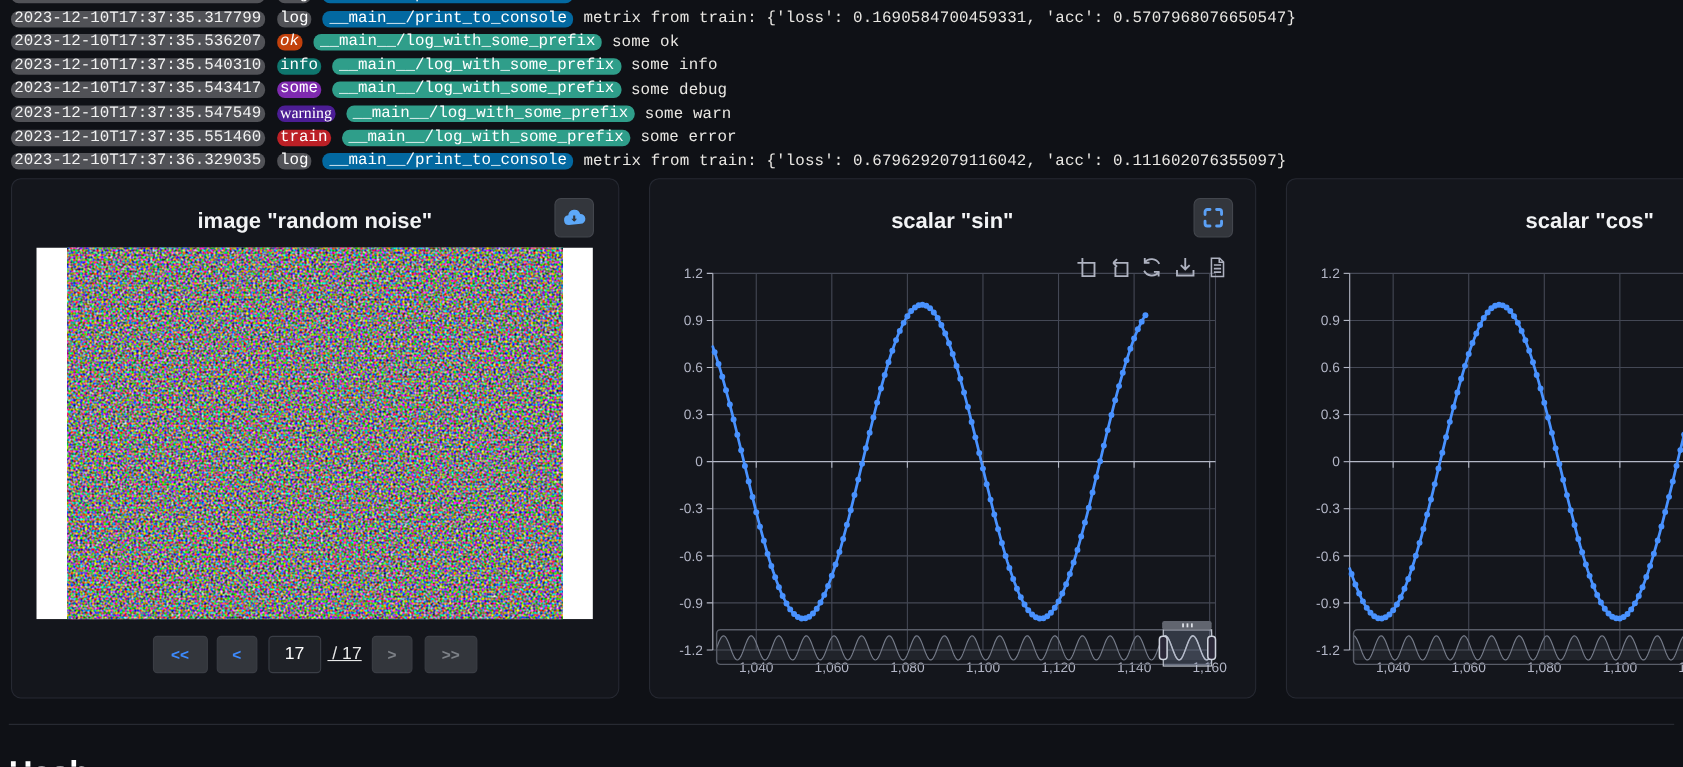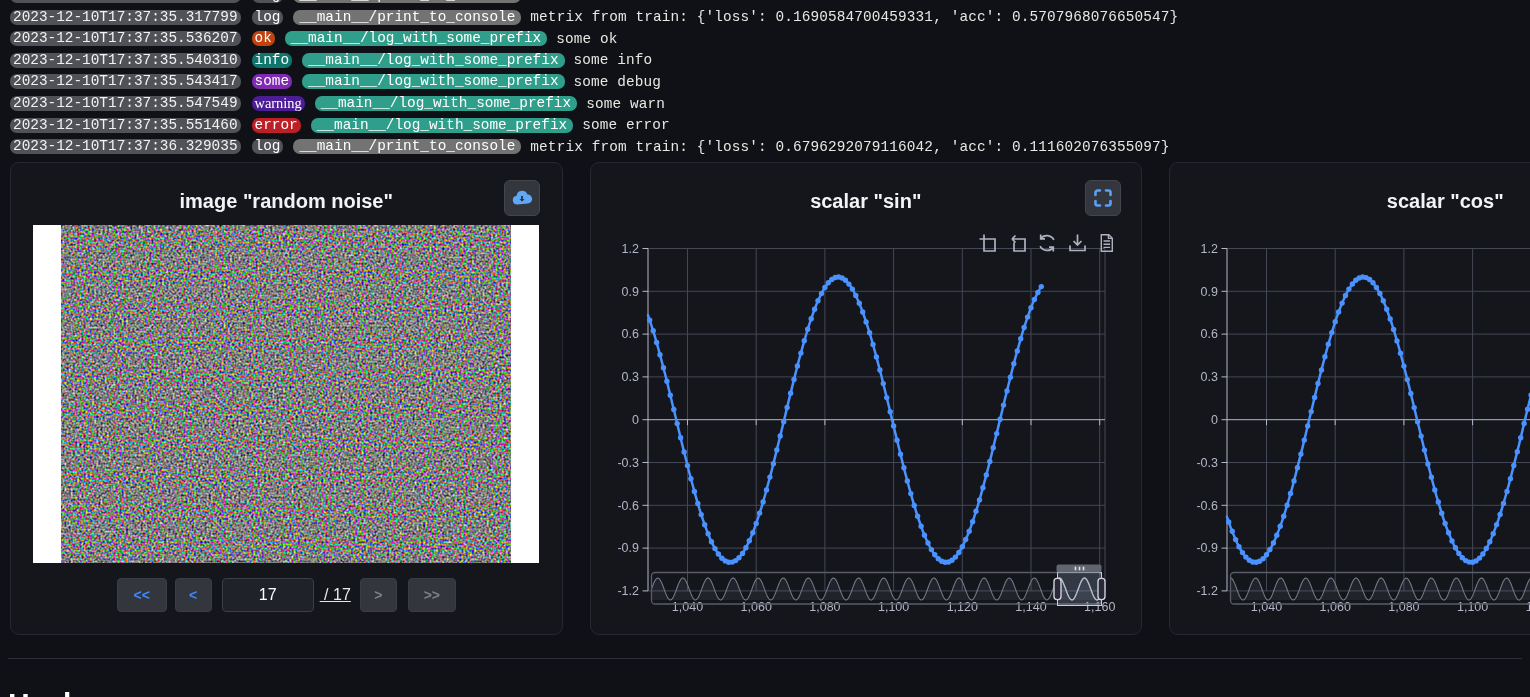--- a/index.html
+++ b/index.html
@@ -5,56 +5,56 @@
   font-family:"Liberation Sans",sans-serif; }
 #console { position:absolute; left:0; top:-15.4px; width:1530px; font-family:"Liberation Mono",monospace;
   font-size:14.4px; color:#e9e7e3; }
 .lrow { height:21.63px; display:flex; align-items:center; white-space:pre; }
 .pill { display:inline-block; height:15px; line-height:15px; border-radius:7px; color:#fff; }
 .ts { background:#515257; margin-left:10px; padding:0 3px; color:#f2f2f2; }
 .lv { margin-left:11px; padding:0 3px; }
 .src { margin-left:10px; padding:0 6px; }
 .msg { margin-left:9px; letter-spacing:0.12px; }
 .lv-log { background:#515257; }
-.lv-ok { background:#c2410c; }
+.lv-ok { background:#c2410c;font-style:italic; }
 .lv-info { background:#0f766e; }
 .lv-debug { background:#7f2ab0; }
 .lv-warn { background:#4c1d95;font-family:Liberation Serif, serif; }
 .lv-error { background:#bc2026; }
 .src-teal { background:#2f9e8a; }
-.src-olive { background:#737373; }
+.src-olive { background:#0369a1; }
 .card { position:absolute; top:162px; width:552.5px; height:472.5px; background:#14161c;
   border:1px solid #262932; border-radius:9px; }
 .ctitle { position:absolute; top:26.5px; left:0; width:100%; text-align:center; color:#f2f3f5;
   font-size:20px; font-weight:bold; }
 .cbtn { position:absolute; top:17px; width:36px; height:36px; background:#33363c; border:1px solid #43464d;
   border-radius:6px; display:flex; align-items:center; justify-content:center; }
 .imgframe { position:absolute; left:22px; top:62.3px; width:506px; height:338px; }
 .pager { position:absolute; left:0; top:414.7px; width:100%; height:34.3px; display:flex;
   justify-content:center; align-items:center; }
 .pbtn { height:34.3px; background:#33363c; border-radius:4px; border:1px solid #3a3d44;
   font-size:14px; font-weight:bold; display:flex; align-items:center; justify-content:center; }
 .pblue { color:#3d8bff; }
 .pgray { color:#7d8187; }
-.pinput { width:92px; height:34.3px; background:#1f2228; border:1px solid #3a3e46; border-radius:4px;
+.pinput { width:48px; height:34.3px; background:#1f2228; border:1px solid #3a3e46; border-radius:4px;
   color:#fff; font-size:16px; display:flex; align-items:center; justify-content:center; }
 .ptotal { color:#e8e8e8; font-size:16px; }
 .chart { position:absolute; left:0; top:0; }
 #divider { position:absolute; left:8px; top:658px; width:1514px; height:0; border-top:1px solid #2b2e36; }
 #hash { position:absolute; left:8px; top:686.5px; color:#fff; font-size:30px; font-weight:bold; }
 </style></head>
 <body>
 <div id="console">
     <div class="lrow"><span class="pill ts">2023-12-10T17:37:35.311111</span><span class="pill lv lv-log">log</span><span class="pill src src-olive">__main__/print_to_console</span><span class="msg">metrix from train</span></div>
     <div class="lrow"><span class="pill ts">2023-12-10T17:37:35.317799</span><span class="pill lv lv-log">log</span><span class="pill src src-olive">__main__/print_to_console</span><span class="msg">metrix from train: {'loss': 0.1690584700459331, 'acc': 0.5707968076650547}</span></div>
     <div class="lrow"><span class="pill ts">2023-12-10T17:37:35.536207</span><span class="pill lv lv-ok">ok</span><span class="pill src src-teal">__main__/log_with_some_prefix</span><span class="msg">some ok</span></div>
     <div class="lrow"><span class="pill ts">2023-12-10T17:37:35.540310</span><span class="pill lv lv-info">info</span><span class="pill src src-teal">__main__/log_with_some_prefix</span><span class="msg">some info</span></div>
     <div class="lrow"><span class="pill ts">2023-12-10T17:37:35.543417</span><span class="pill lv lv-debug">some</span><span class="pill src src-teal">__main__/log_with_some_prefix</span><span class="msg">some debug</span></div>
     <div class="lrow"><span class="pill ts">2023-12-10T17:37:35.547549</span><span class="pill lv lv-warn">warning</span><span class="pill src src-teal">__main__/log_with_some_prefix</span><span class="msg">some warn</span></div>
-    <div class="lrow"><span class="pill ts">2023-12-10T17:37:35.551460</span><span class="pill lv lv-error">error</span><span class="pill src src-teal">__main__/log_with_some_prefix</span><span class="msg">some error</span></div>
+    <div class="lrow"><span class="pill ts">2023-12-10T17:37:35.551460</span><span class="pill lv lv-error">train</span><span class="pill src src-teal">__main__/log_with_some_prefix</span><span class="msg">some error</span></div>
     <div class="lrow"><span class="pill ts">2023-12-10T17:37:36.329035</span><span class="pill lv lv-log">log</span><span class="pill src src-olive">__main__/print_to_console</span><span class="msg">metrix from train: {'loss': 0.6796292079116042, 'acc': 0.111602076355097}</span></div>
   </div>
 <div class="card" style="left:10px;">
   <div class="ctitle">image "random noise"</div>
   <div class="cbtn" style="left:493px;">
       <svg width="24" height="24" viewBox="0 0 24 24">
         <path d="M7.2,18.5 a4.4,4.4 0 0 1 -0.6,-8.76 A5.6,5.6 0 0 1 17.5,8.6 a4.1,4.1 0 0 1 0.4,8.9 Z" fill="#5da8f8"></path>
         <path d="M12,10 V15" stroke="#33363c" stroke-width="1.9" fill="none"></path>
         <path d="M9.4,12.9 L12,15.6 L14.6,12.9 Z" fill="#33363c"></path>
       </svg>

